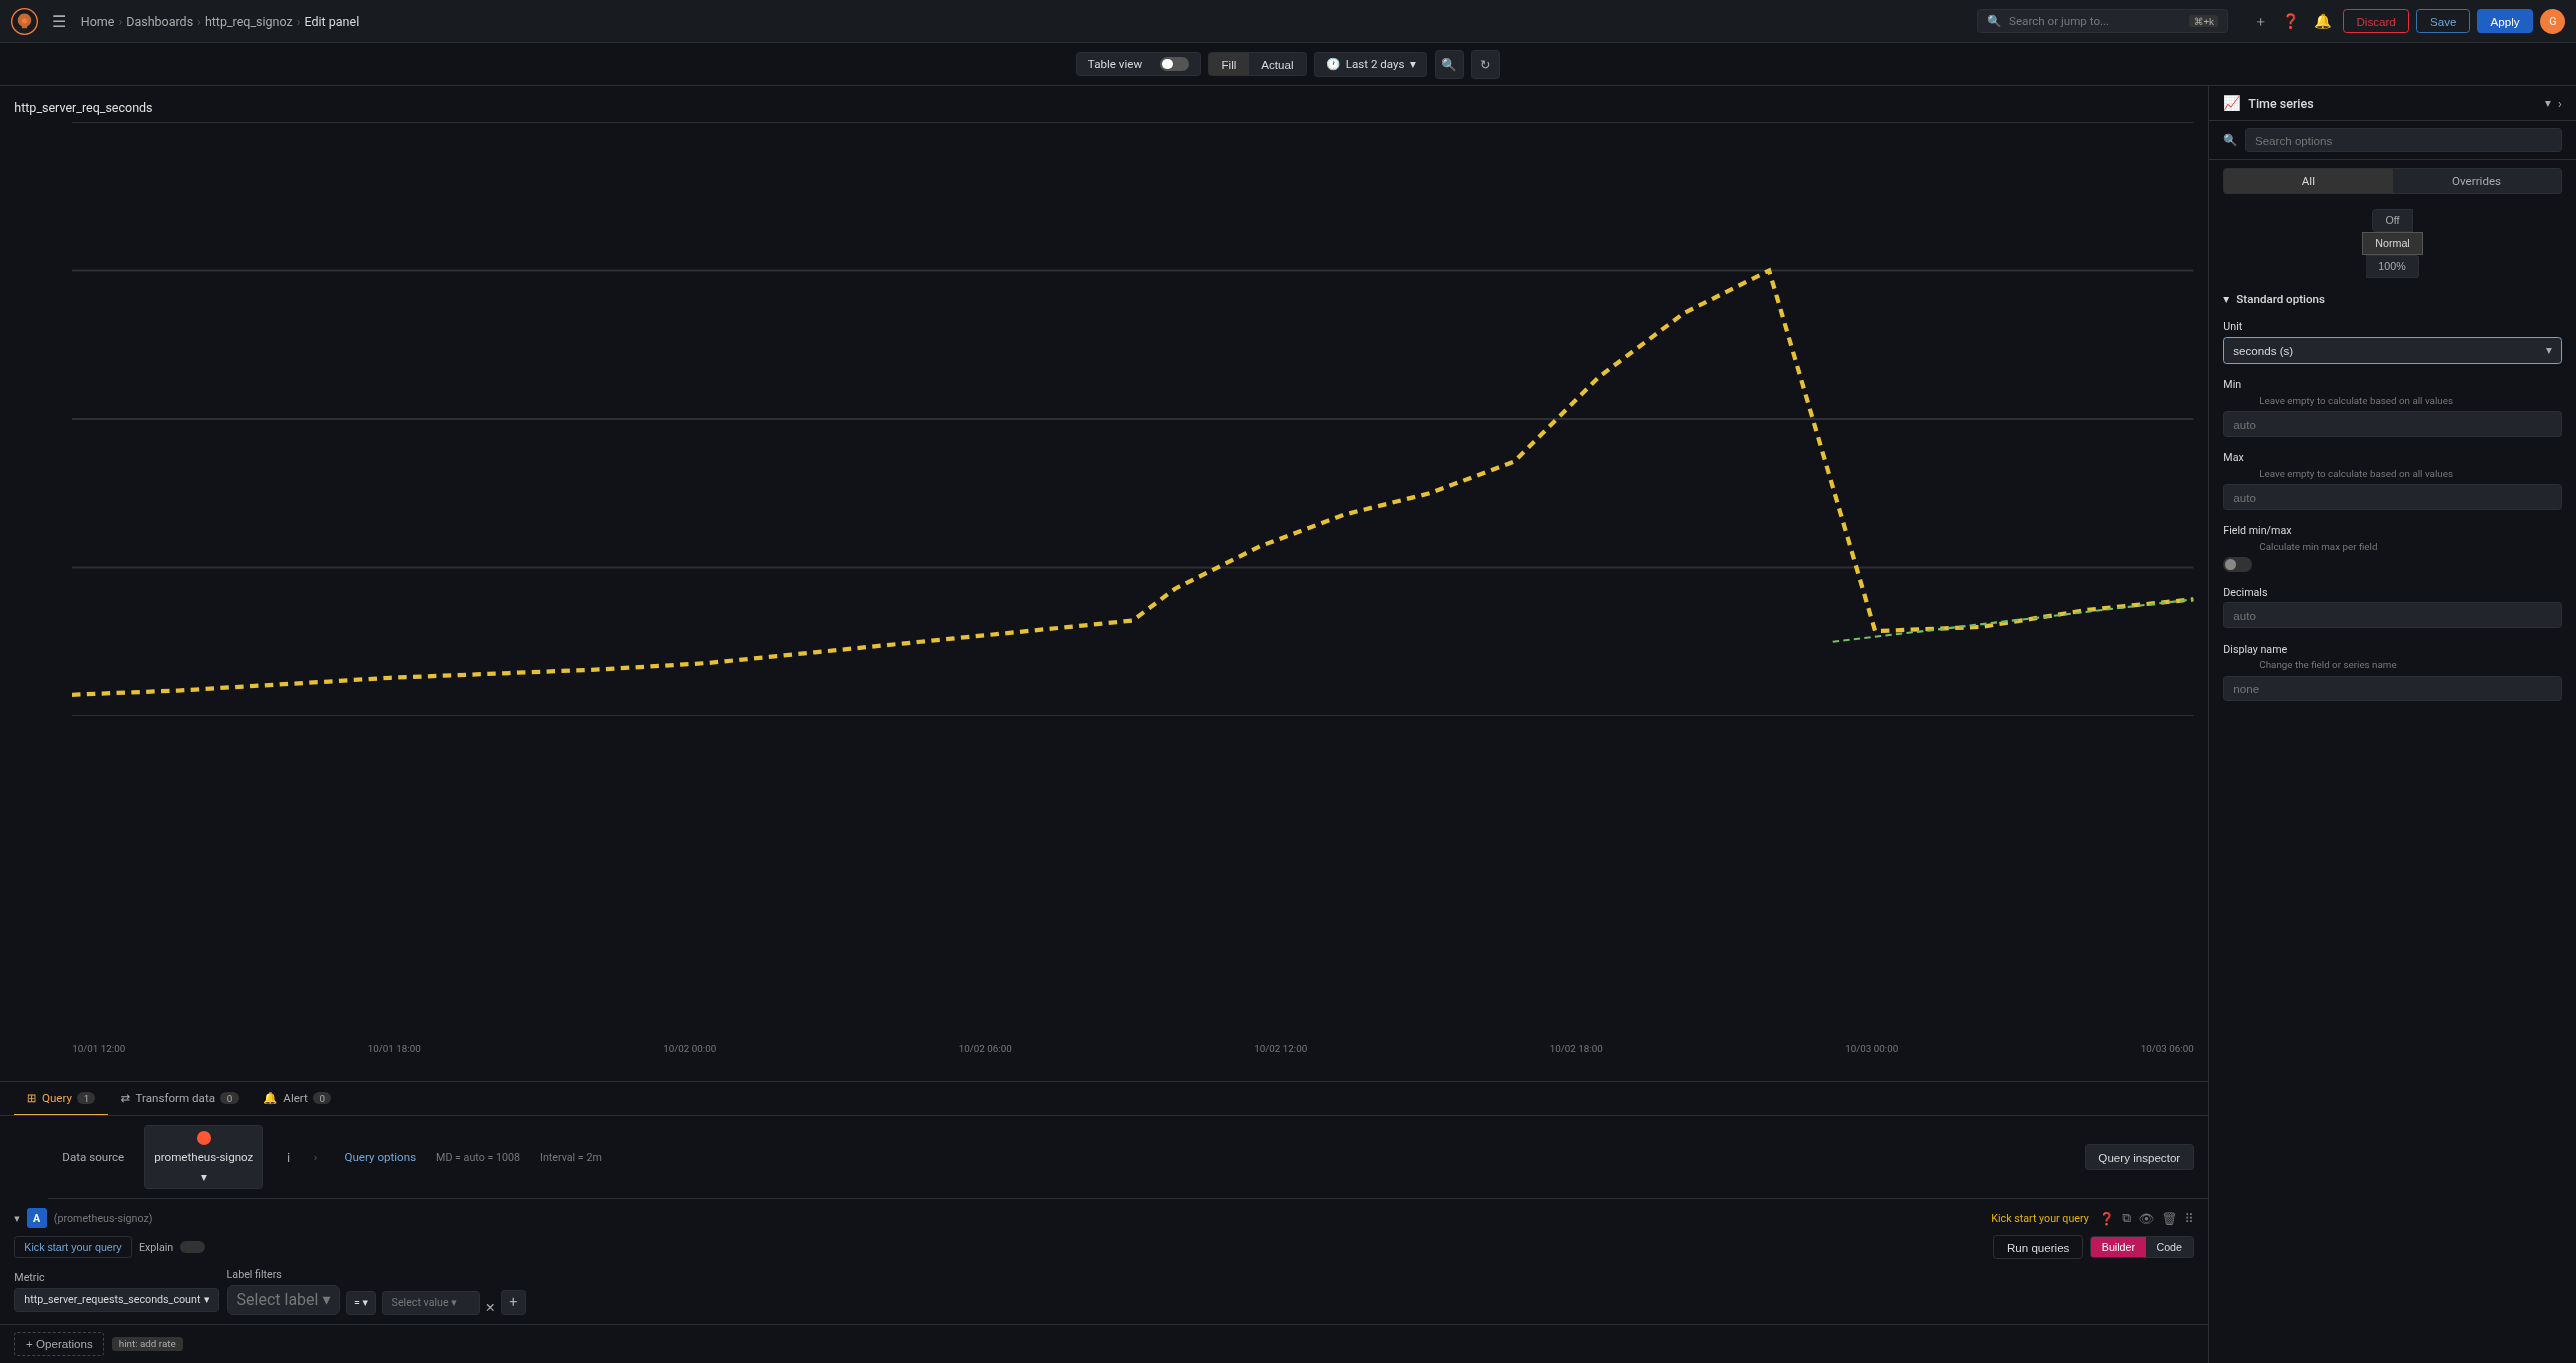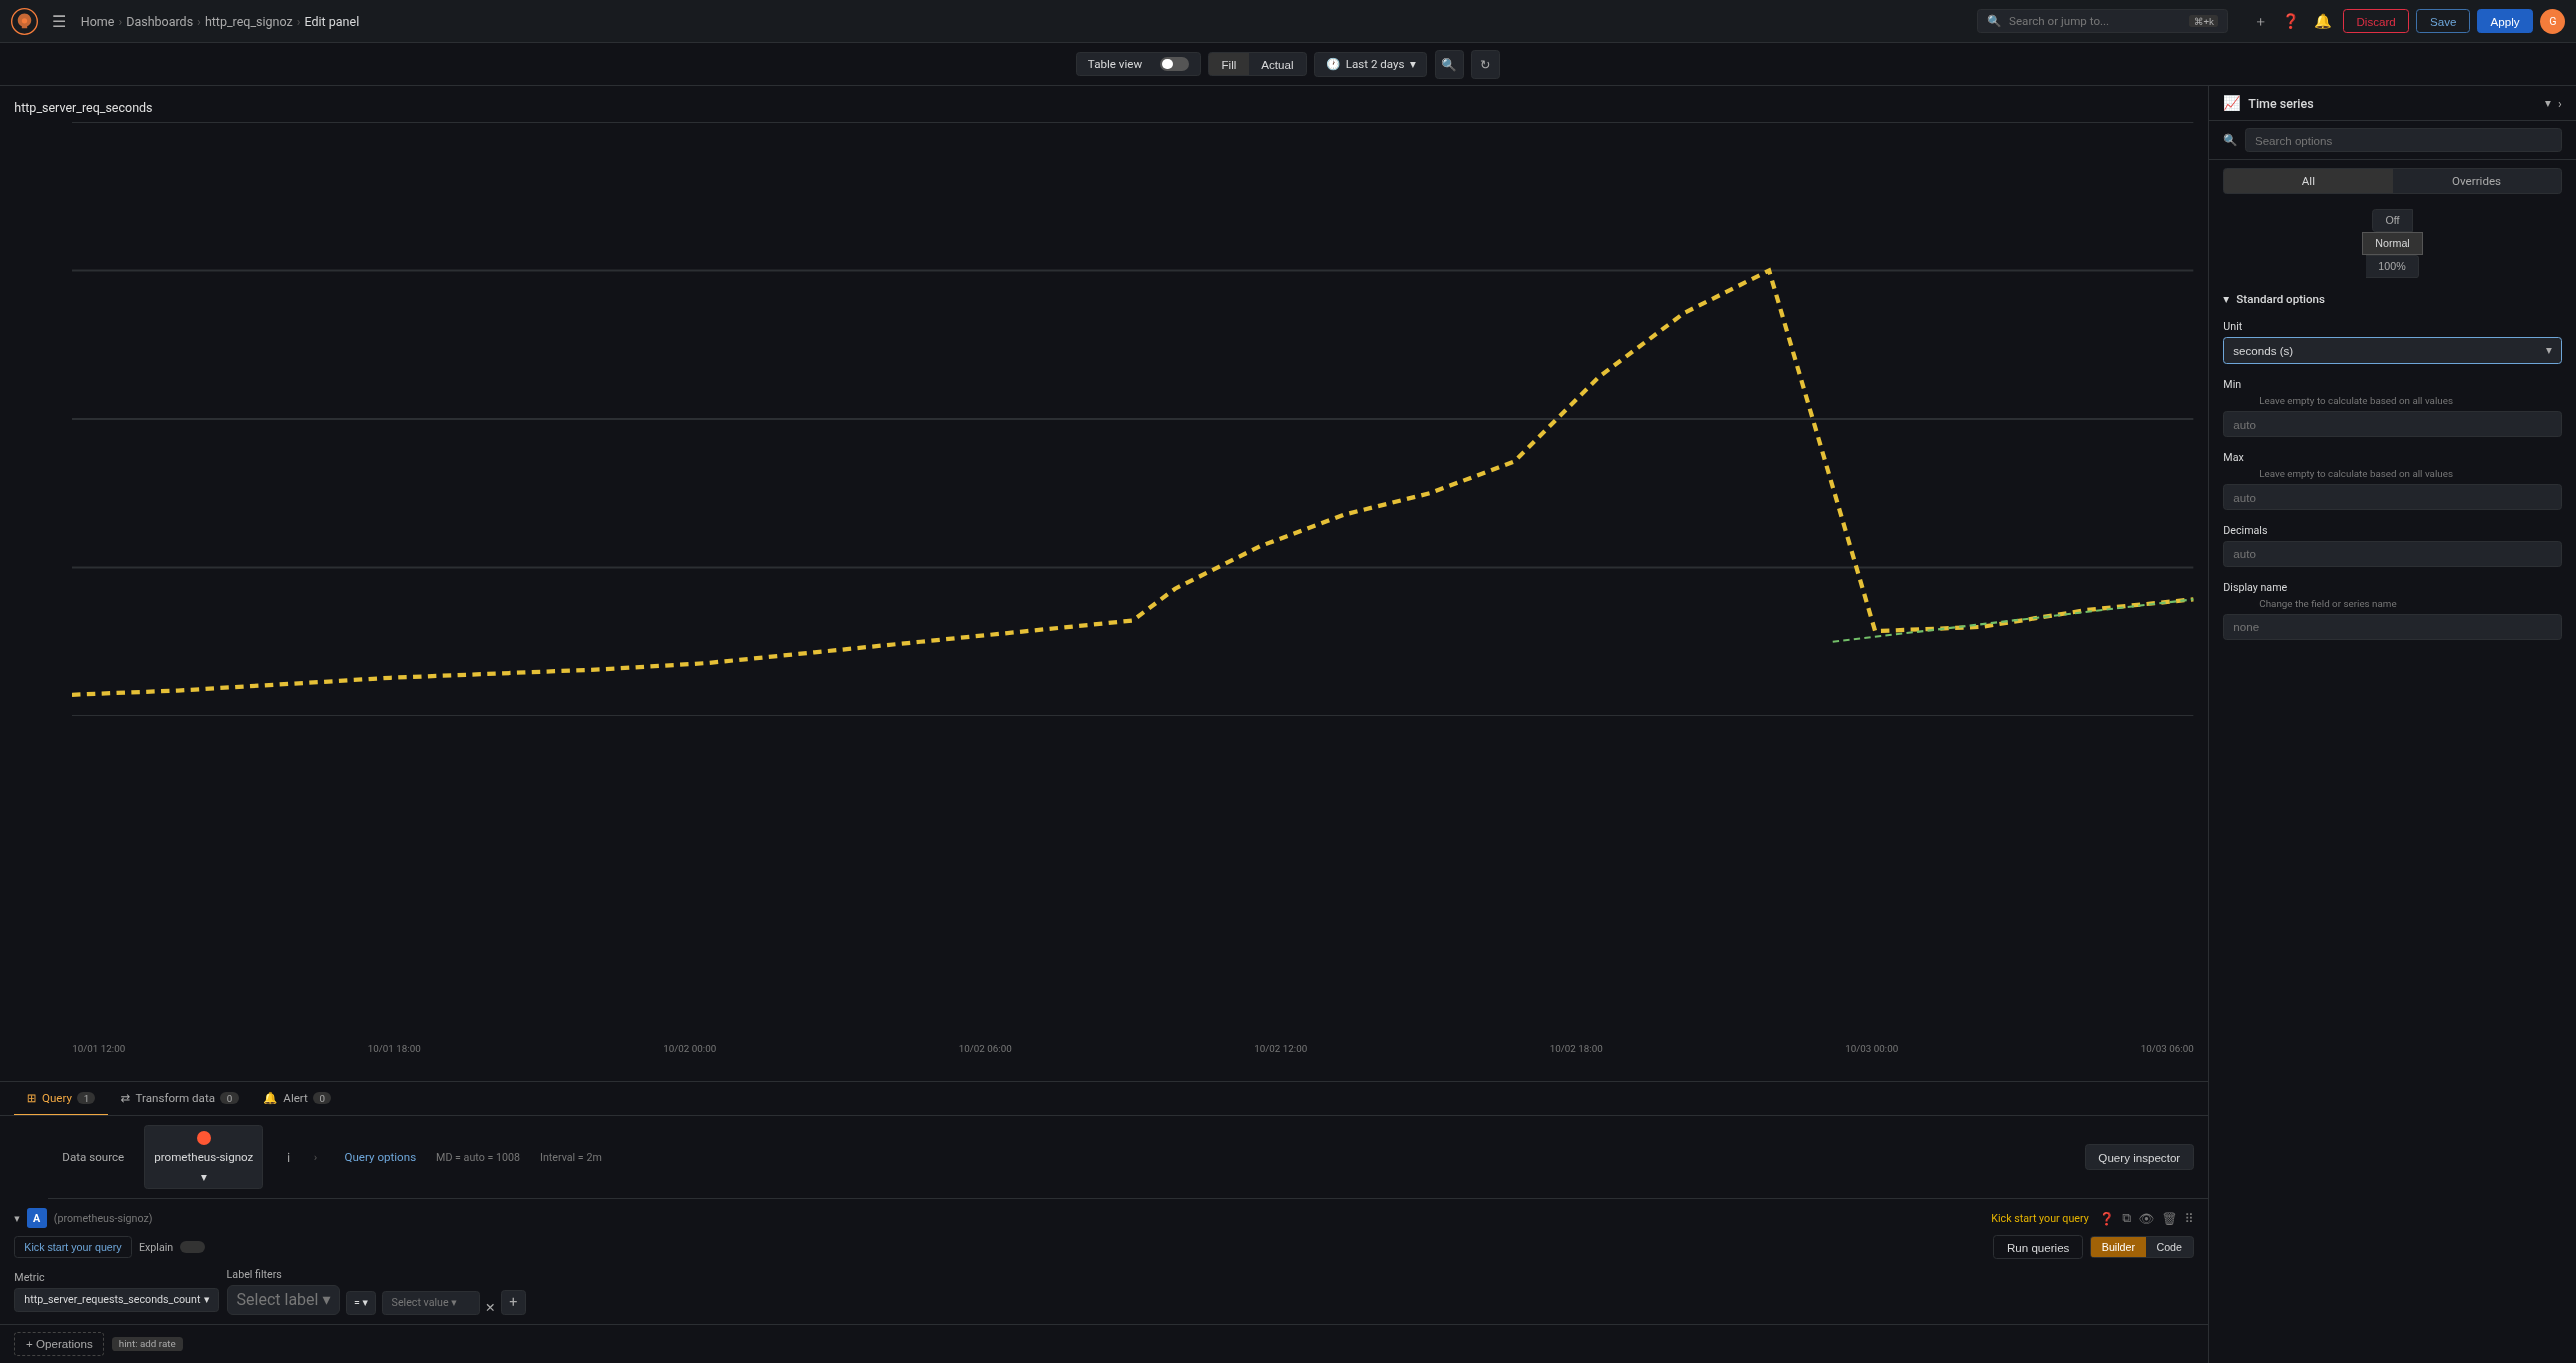--- a/index.html
+++ b/index.html
@@ -523,21 +523,21 @@
     }
     .builder-code-btn {
       padding: 3.6px 10.7px;
       background: transparent;
       border: none;
       color: #d8d9da;
       cursor: pointer;
       font-size: 10.7px;
     }
     .builder-code-btn.active {
-      background: #a16207;
+      background: #be185d;
       color: #fff;
     }
 
     
     .operations-bar {
       display: flex;
       align-items: center;
       gap: 7.2px;
       padding: 7.2px 14.3px;
       border-top: 0.9px solid #2c2f33;
@@ -976,20 +976,27 @@
         <div class="form-sublabel">Leave empty to calculate based on all values</div>
         <input class="form-input" placeholder="auto" style="">
       </div>
 
       <div class="form-field">
         <div class="form-label">Max</div>
         <div class="form-sublabel">Leave empty to calculate based on all values</div>
         <input class="form-input" placeholder="auto" style="">
       </div>
 
+      <div class="form-field">
+        <div class="form-label">Field min/max</div>
+        <div class="form-sublabel">Calculate min max per field</div>
+        <div class="toggle-row">
+          <div class="small-toggle-track"></div>
+        </div>
+      </div>
 
       <div class="form-field">
         <div class="form-label">Decimals</div>
         <input class="form-input" placeholder="auto" style="">
       </div>
 
       <div class="form-field">
         <div class="form-label">Display name</div>
         <div class="form-sublabel">Change the field or series name</div>
         <input class="form-input" placeholder="none" style="">

